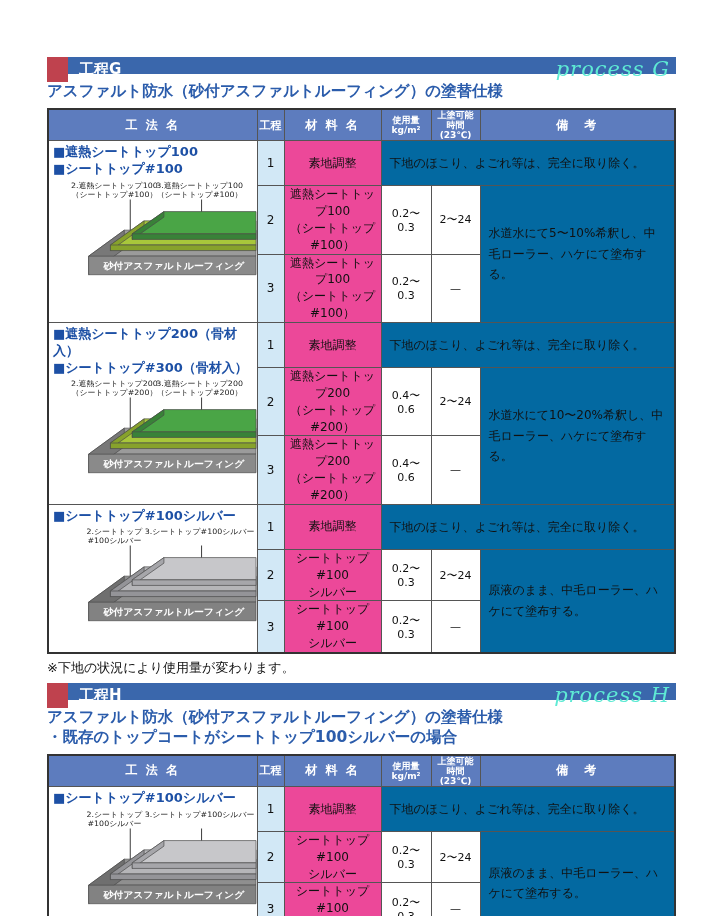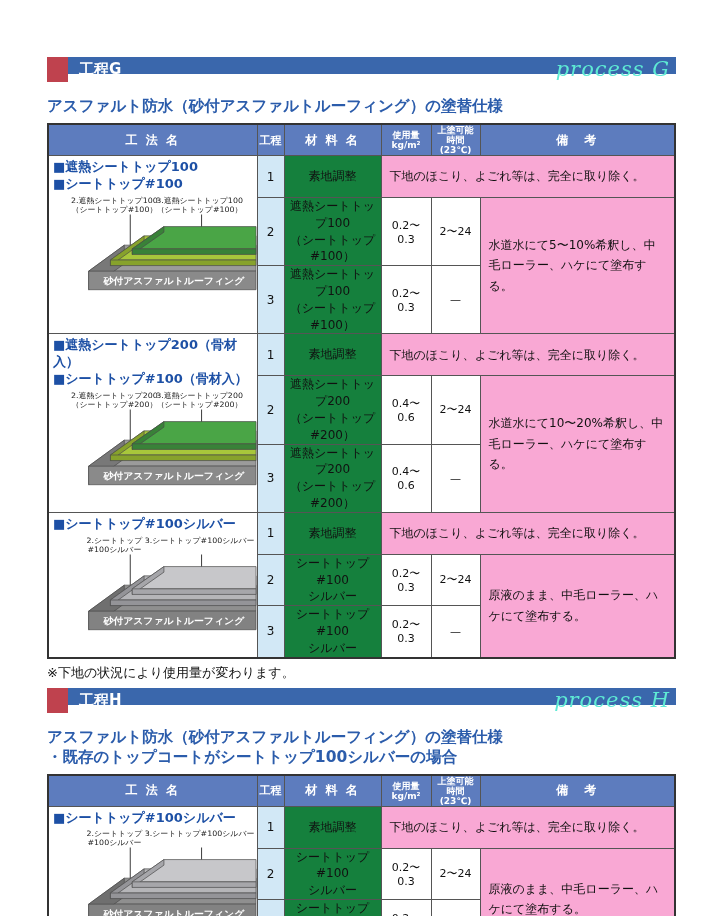--- a/index.html
+++ b/index.html
@@ -10,36 +10,36 @@
     overflow:hidden;
   }
   .content { position:absolute; left:47px; top:57px; width:629px; }
 
   
   .bar { position:relative; height:17px; background:#3a67ac; }
   .bar .accent { position:absolute; left:0; top:0; width:21px; height:25px; background:#bf424e; }
   .bar .bar-label { position:absolute; left:32px; top:0; line-height:25px; color:#fff; font-size:15px; font-weight:bold; }
   .bar .process { position:absolute; right:6px; top:0; line-height:25px; color:#5eead4; font-size:21px; font-style:italic; font-family:"DejaVu Serif","Liberation Serif",serif; letter-spacing:1px; }
 
-  .sec-title { margin:22px 0 7px 0; color:#2b5cab; font-size:15.5px; font-weight:bold; line-height:20px; }
+  .sec-title { margin:7px 0 7px 0; color:#2b5cab; font-size:15.5px; font-weight:bold; line-height:20px; }
 
   
   table.spec { width:629px; border-collapse:collapse; table-layout:fixed; border:2px solid #333; }
   table.spec th, table.spec td { border:1px solid #555; overflow:hidden; }
   table.spec th { background:#5d7cbe; color:#fff; font-weight:bold; height:26px; font-size:12px; letter-spacing:2px; text-align:center; padding:0; }
   th.small-h { letter-spacing:0;margin-top:16px; }
   th.small-h div { font-size:9px; line-height:10px; letter-spacing:0; }
   tr.h1 { height:42px; } tr.h2 { height:51px; } tr.h3 { height:51px; }
 
   td.method { vertical-align:top; padding:3px 3px 0 4px; background:#fff; }
   .method-names { color:#1d50a5; font-size:13px; font-weight:bold; line-height:1.3; white-space:pre-line; }
   td.step { background:#d2e8f6; text-align:center; font-size:12px; padding:0; }
-  td.material { background:#15803d; text-align:center; font-size:12px; line-height:1.4; white-space:pre-line; padding:0 2px; }
+  td.material { background:#ec4899; text-align:center; font-size:12px; line-height:1.4; white-space:pre-line; padding:0 2px; }
   td.usage, td.recoat { text-align:center; font-size:11px; padding:8px; background:#fff; }
-  td.note, td.remark { font-size:12px; padding:2px 8px; line-height:1.7; background:#f9a8d4; vertical-align:middle; }
+  td.note, td.remark { font-size:12px; padding:12px 8px; line-height:1.7; background:#0369a1; vertical-align:middle; }
 
   .dg { display:block; width:207px; height:104px; margin-top:2px; }
   .dg text { font-size:8px; fill:#222; }
   .dg text.baselbl { font-size:10px; font-weight:bold; fill:#ffffff; }
   .dg polygon { stroke:#4a4a4a; stroke-width:0.7; }
   .dg line { stroke:#333; stroke-width:1; }
 
   .footnote { margin:5px 0 6px 0; font-size:13px; color:#111; }
   .section + .section { margin-top:5px; }
 </style>
@@ -123,21 +123,21 @@
         <td class="step">3</td>
         <td class="material">遮熱シートトップ100
 （シートトップ#100）</td>
         <td class="usage">0.2〜0.3</td>
         <td class="recoat">—</td>
       </tr>
 
       <tr class="h1">
         <td class="method" rowspan="3">
           <div class="method-names">■遮熱シートトップ200（骨材入）
-■シートトップ#100（骨材入）</div>
+■シートトップ#300（骨材入）</div>
           <svg class="dg" viewBox="0 0 209 112" preserveAspectRatio="none">
             <line x1="78" y1="21" x2="78" y2="66"></line>
             <line x1="150" y1="21" x2="150" y2="44"></line>
             <polygon points="72,54 205,54 205,82 36,82" fill="#9b9b9b"></polygon>
             <polygon points="72,54 36,82 36,102 72,74" fill="#787878"></polygon>
             <polygon points="36,82 205,82 205,102 36,102" fill="#8a8a8a"></polygon>
             <polygon points="92,44 205,44 205,70 58,70" fill="#a8c73b"></polygon>
             <polygon points="92,44 58,70 58,76 92,50" fill="#87a22c"></polygon>
             <polygon points="58,70 205,70 205,76 58,76" fill="#87a22c"></polygon>
             <polygon points="112,34 205,34 205,58 80,58" fill="#4aa546"></polygon>

